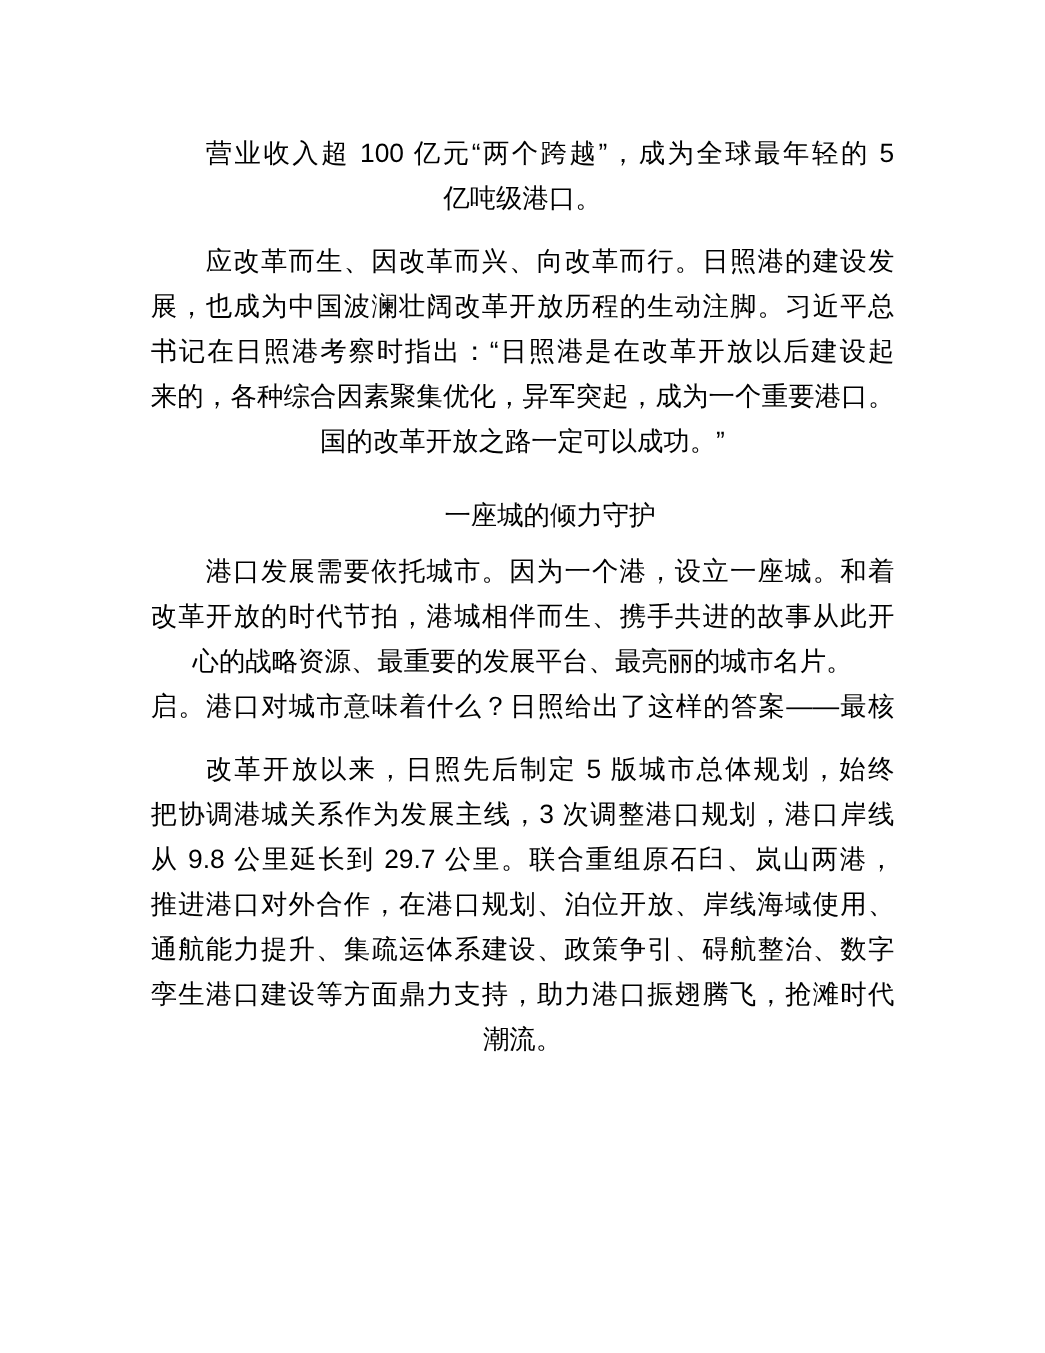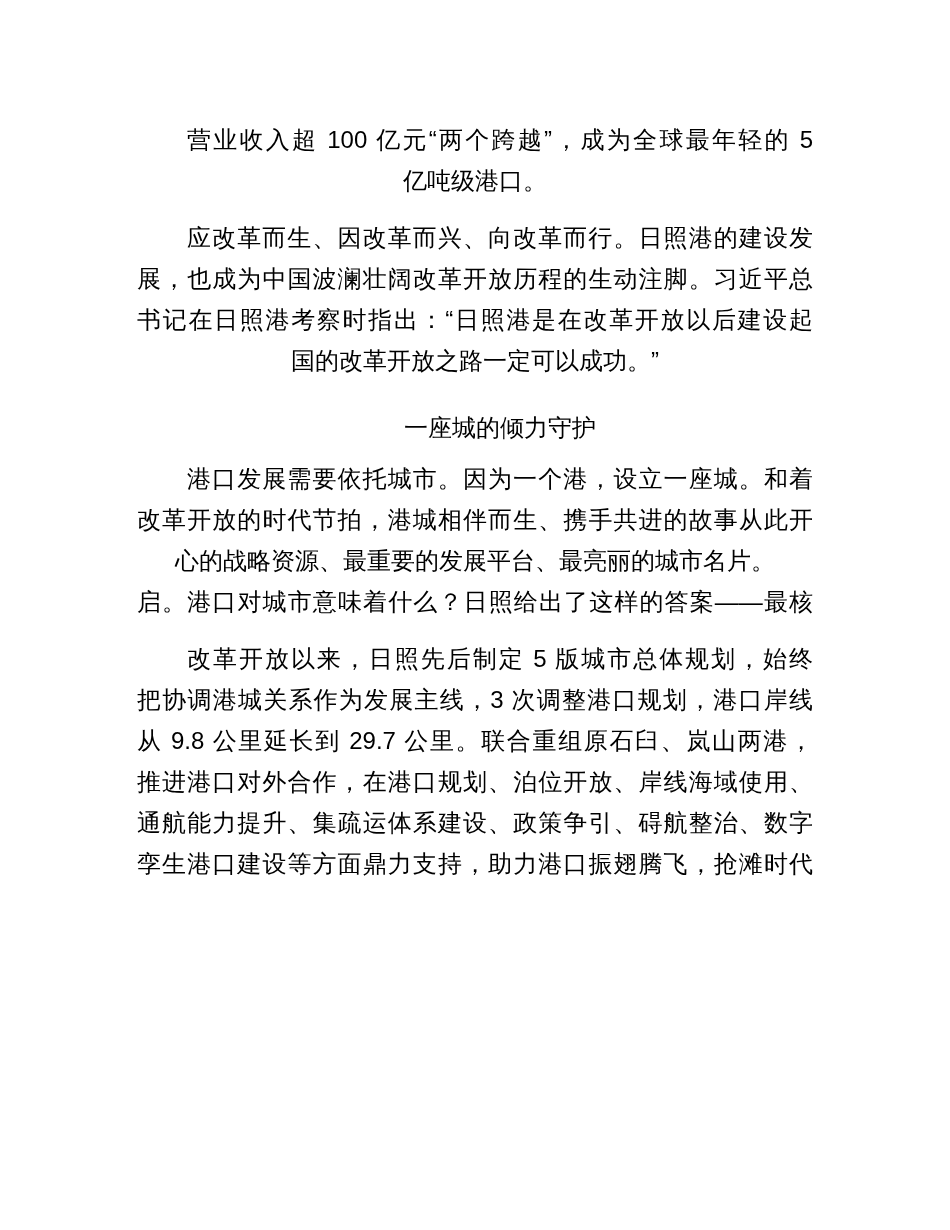--- a/index.html
+++ b/index.html
@@ -50,33 +50,35 @@
 <div class="page" style="background: rgb(255, 255, 255); color: rgb(0, 0, 0);">
   <div class="doc-body">
       <div class="para">
         <div class="line first full">营业收入超 100 亿元“两个跨越”，成为全球最年轻的 5</div>
         <div class="line">亿吨级港口。</div>
       </div>
       <div class="para">
         <div class="line first full">应改革而生、因改革而兴、向改革而行。日照港的建设发</div>
         <div class="line full">展，也成为中国波澜壮阔改革开放历程的生动注脚。习近平总</div>
         <div class="line full">书记在日照港考察时指出：“日照港是在改革开放以后建设起</div>
+        <div class="line full">来的，各种综合因素聚集优化，异军突起，成为一个重要港口。</div>
         <div class="line">国的改革开放之路一定可以成功。”</div>
       </div>
       <div class="para heading">
         <div class="line first">一座城的倾力守护</div>
       </div>
       <div class="para">
         <div class="line first full">港口发展需要依托城市。因为一个港，设立一座城。和着</div>
         <div class="line full">改革开放的时代节拍，港城相伴而生、携手共进的故事从此开</div>
         <div class="line">心的战略资源、最重要的发展平台、最亮丽的城市名片。</div>
         <div class="line full">启。港口对城市意味着什么？日照给出了这样的答案——最核</div>
       </div>
       <div class="para">
         <div class="line first full">改革开放以来，日照先后制定 5 版城市总体规划，始终</div>
         <div class="line full">把协调港城关系作为发展主线，3 次调整港口规划，港口岸线</div>
         <div class="line full">从 9.8 公里延长到 29.7 公里。联合重组原石臼、岚山两港，</div>
         <div class="line full">推进港口对外合作，在港口规划、泊位开放、岸线海域使用、</div>
         <div class="line full">通航能力提升、集疏运体系建设、政策争引、碍航整治、数字</div>
         <div class="line full">孪生港口建设等方面鼎力支持，助力港口振翅腾飞，抢滩时代</div>
+        <div class="line">潮流。</div>
       </div>
     </div>
 </div>
 
 </body></html>

